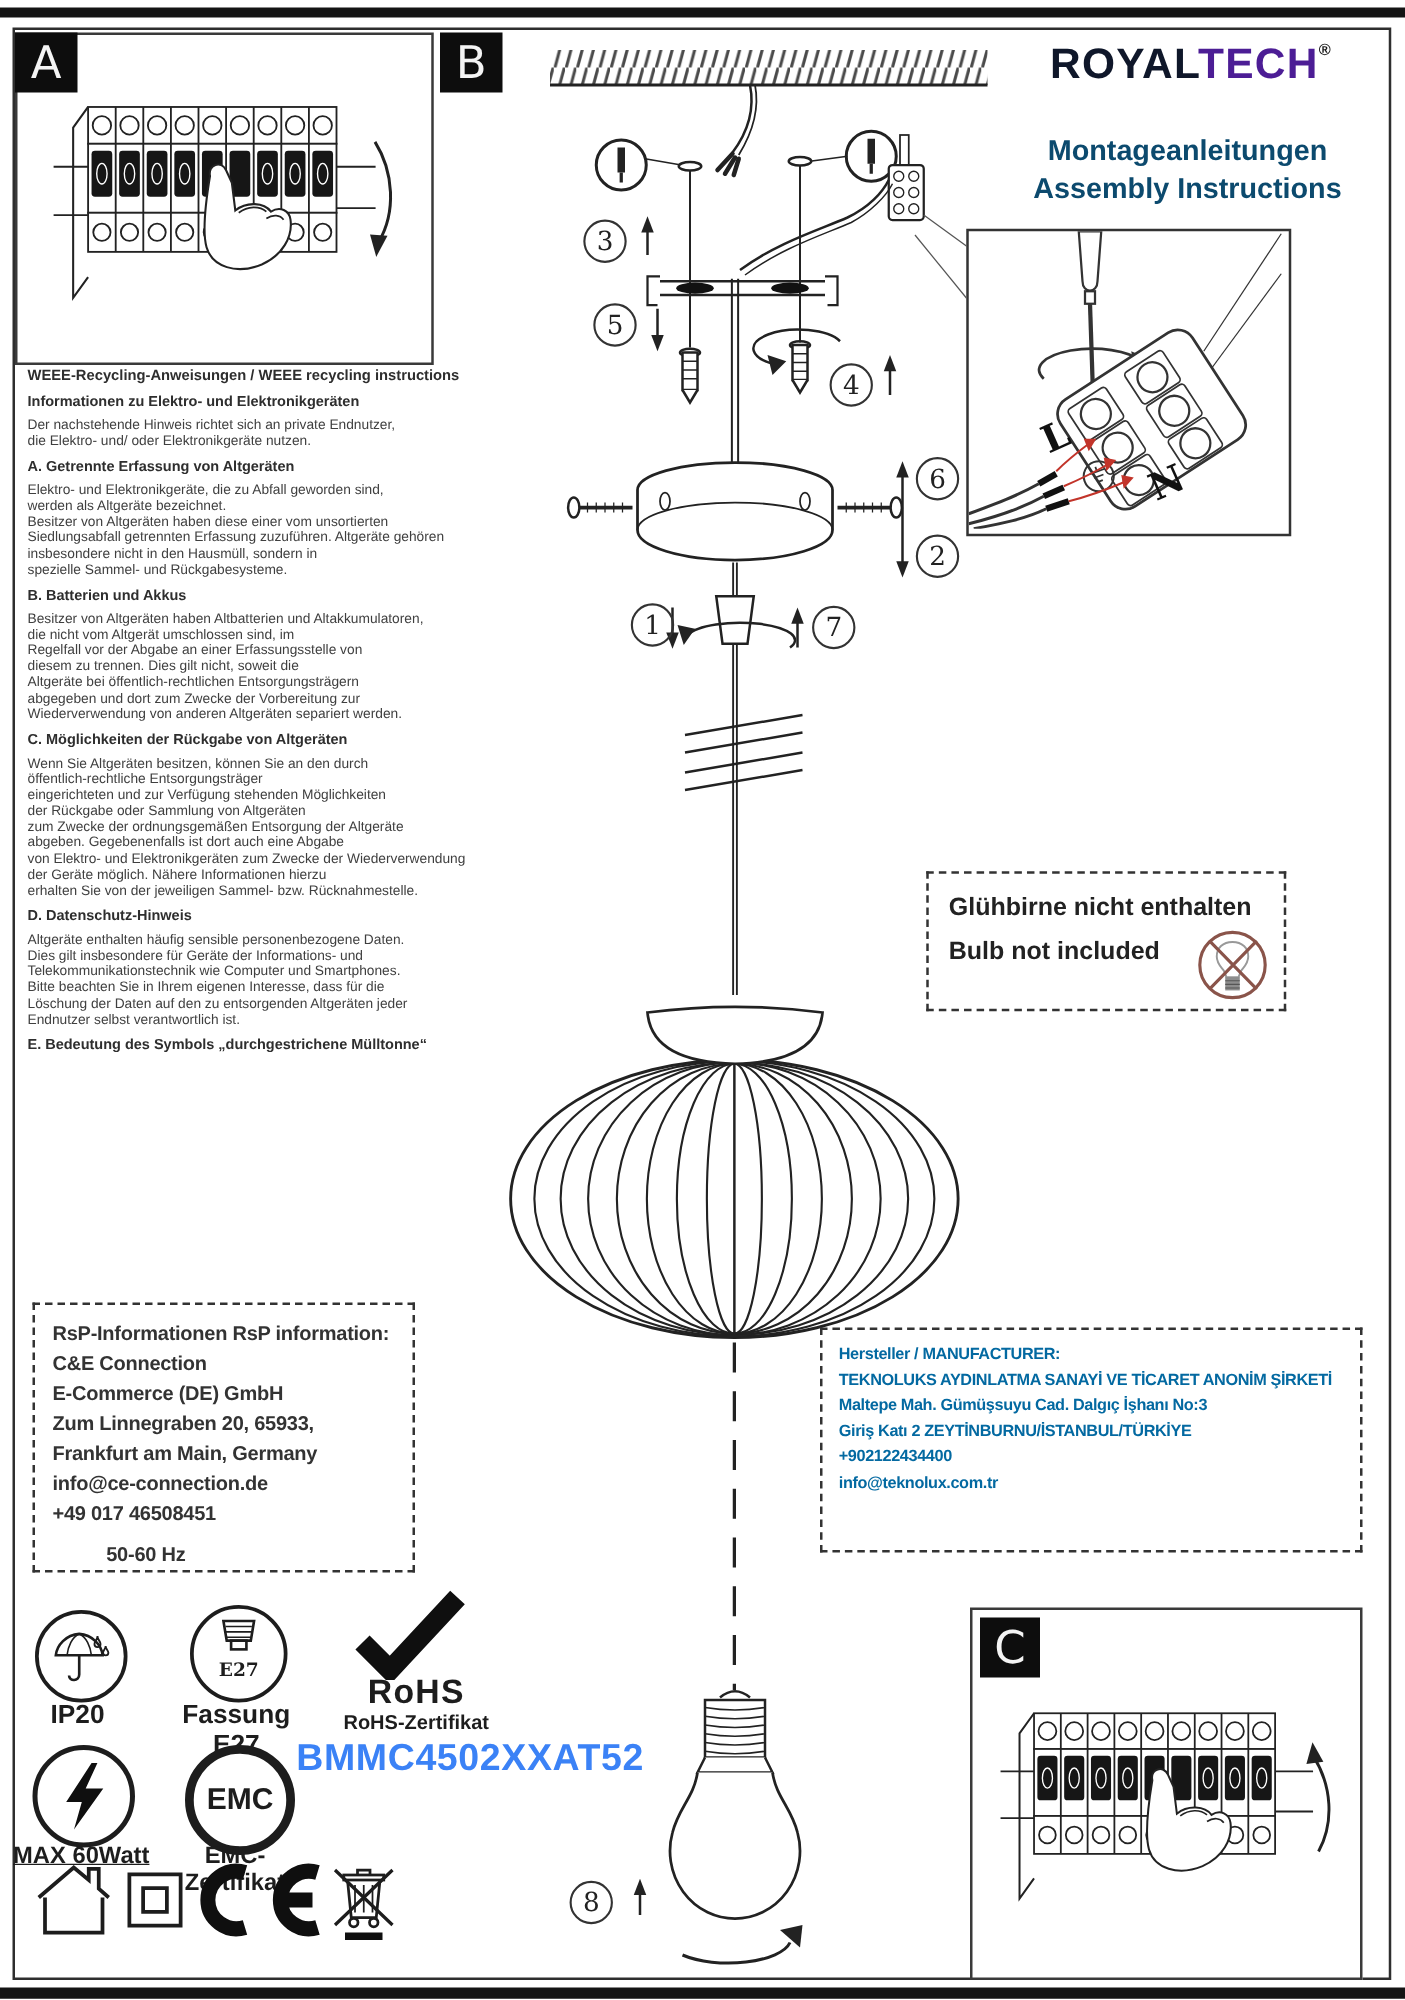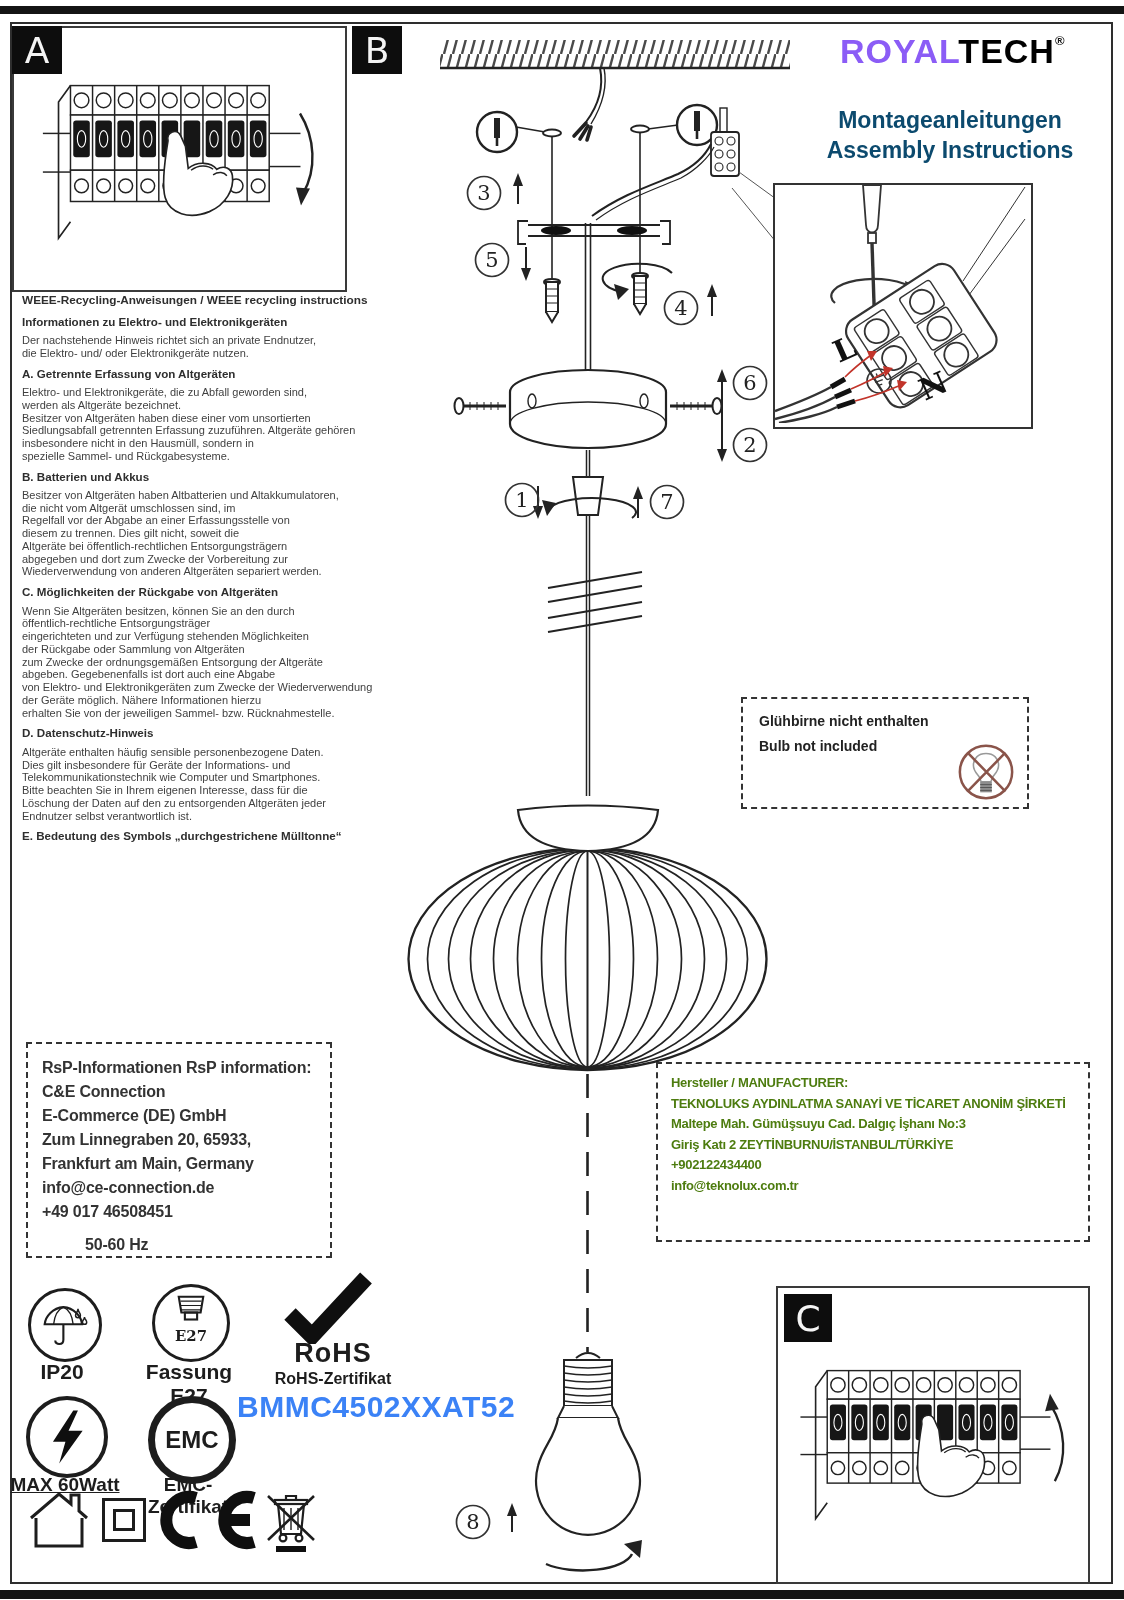--- a/index.html
+++ b/index.html
@@ -15,34 +15,34 @@
              display:flex;align-items:center;justify-content:center;
              font-size:36px;font-weight:400;font-family:"DejaVu Sans",sans-serif;}
   .illu-box{border:2px solid #3a3a3a;background:#fff;}
   
   .weee{left:22px;top:294px;width:400px;font-size:11px;line-height:1.16;color:#3f3f3f;}
   .weee h3{font-size:11.6px;margin:7px 0 6px 0;color:#2e2e2e;}
   .weee .t{font-size:11.8px;font-weight:bold;margin:0 0 7px 0;color:#2e2e2e;}
   .weee p{margin:0 0 7px 0;white-space:pre-line;}
   
   .logo{left:840px;top:32px;width:250px;font-weight:bold;font-size:34px;letter-spacing:1px;white-space:nowrap;}
-  .logo .royal{color:#8b5cf6;}
-  .logo .tech{color:#000000;}
+  .logo .royal{color:#0f172a;}
+  .logo .tech{color:#4c1d95;}
   .logo .reg{font-size:13px;vertical-align:18px;color:#161616;letter-spacing:0;}
   .subtitle{left:800px;top:106px;width:300px;text-align:center;font-size:23px;
             font-weight:600;color:#0c4a6e;line-height:1.3;}
   
   .dashed{border:2.4px dashed #333;background:transparent;}
   .bulb-note{left:741px;top:697px;width:268px;height:98px;padding:10px 0 0 16px;}
-  .bulb-note .l{font-size:14px;font-weight:600;color:#222;line-height:1.75;white-space:nowrap;}
+  .bulb-note .l{font-size:20px;font-weight:600;color:#222;line-height:1.75;white-space:nowrap;}
   .rsp{left:26px;top:1042px;width:274px;height:188px;padding:12px 14px;}
   .rsp div{font-size:16px;font-weight:600;color:#333;line-height:1.5;white-space:nowrap;letter-spacing:-0.2px;}
   .rsp .gap{margin-top:9px;margin-left:43px;}
   .manu{left:656px;top:1062px;width:404px;height:158px;padding:9px 13px;}
-  .manu div{font-size:13px;font-weight:bold;color:#4d7c0f;line-height:1.58;white-space:nowrap;letter-spacing:-0.3px;}
+  .manu div{font-size:13px;font-weight:bold;color:#0369a1;line-height:1.58;white-space:nowrap;letter-spacing:-0.3px;}
   .manu .made{margin-top:17px;}
   
   .circ{border:3px solid #1d1d1d;border-radius:50%;background:#fff;
         display:flex;align-items:center;justify-content:center;}
   .cert-label{font-weight:bold;color:#1d1d1d;text-align:center;}
   .code{left:237px;top:1390px;font-size:30px;font-weight:bold;color:#3b82f6;letter-spacing:0.5px;}
   svg{display:block;}
   text{font-family:"DejaVu Serif",serif;}
 </style>
 </head>

